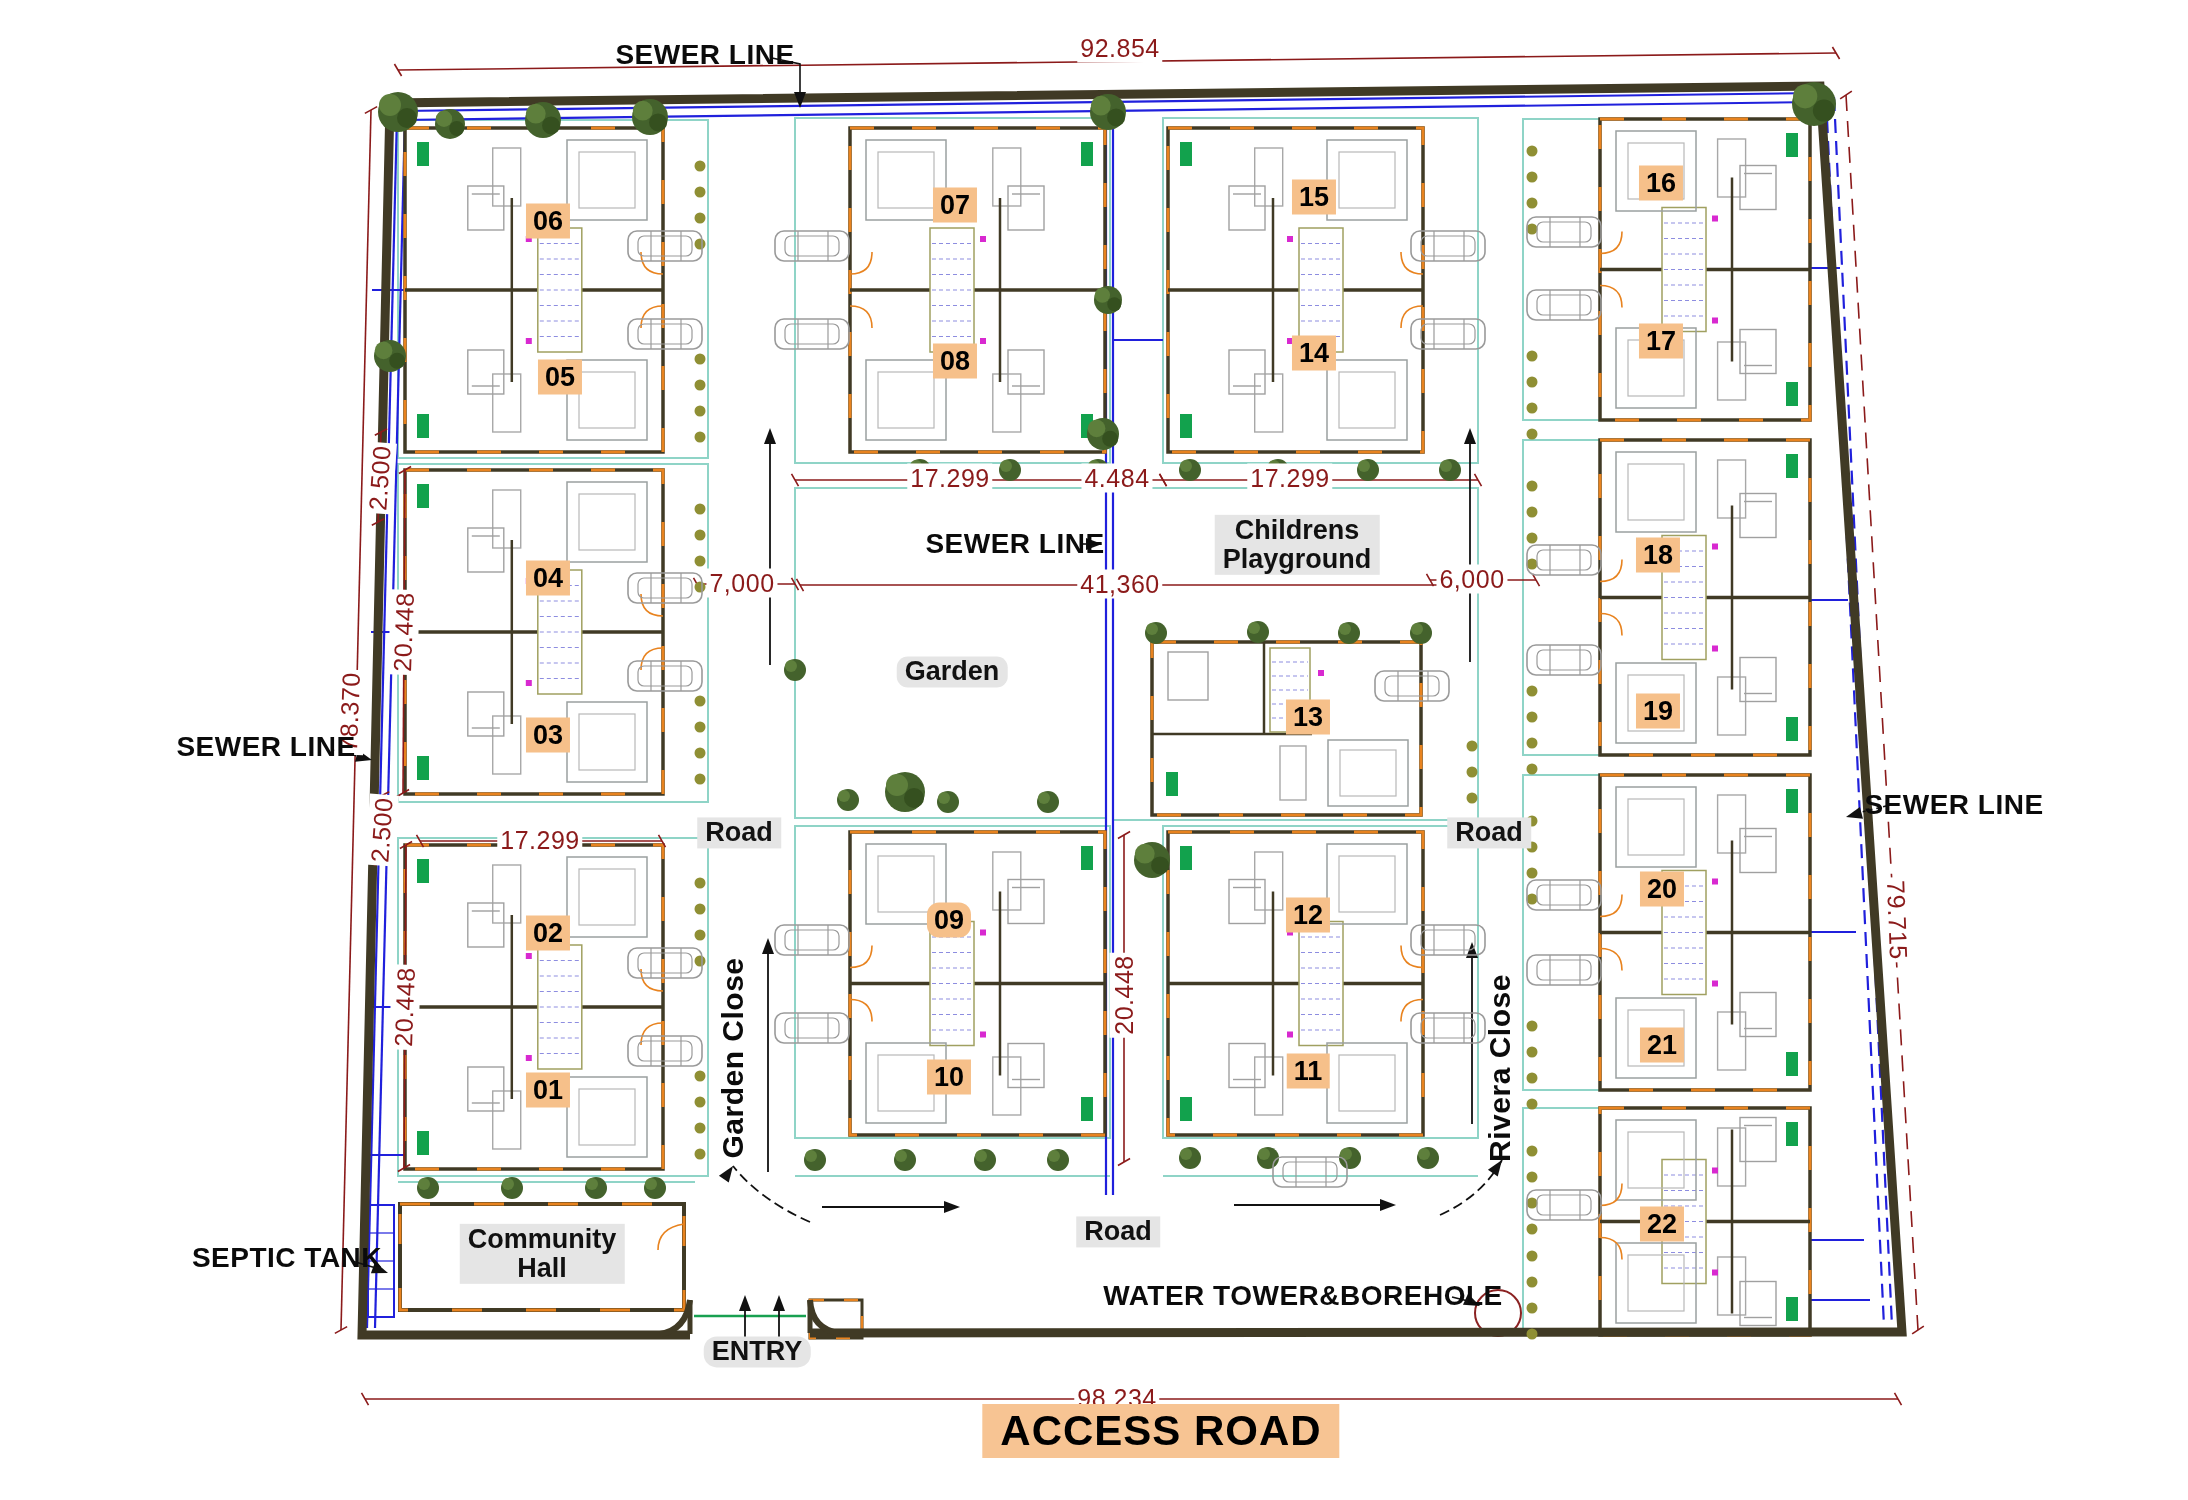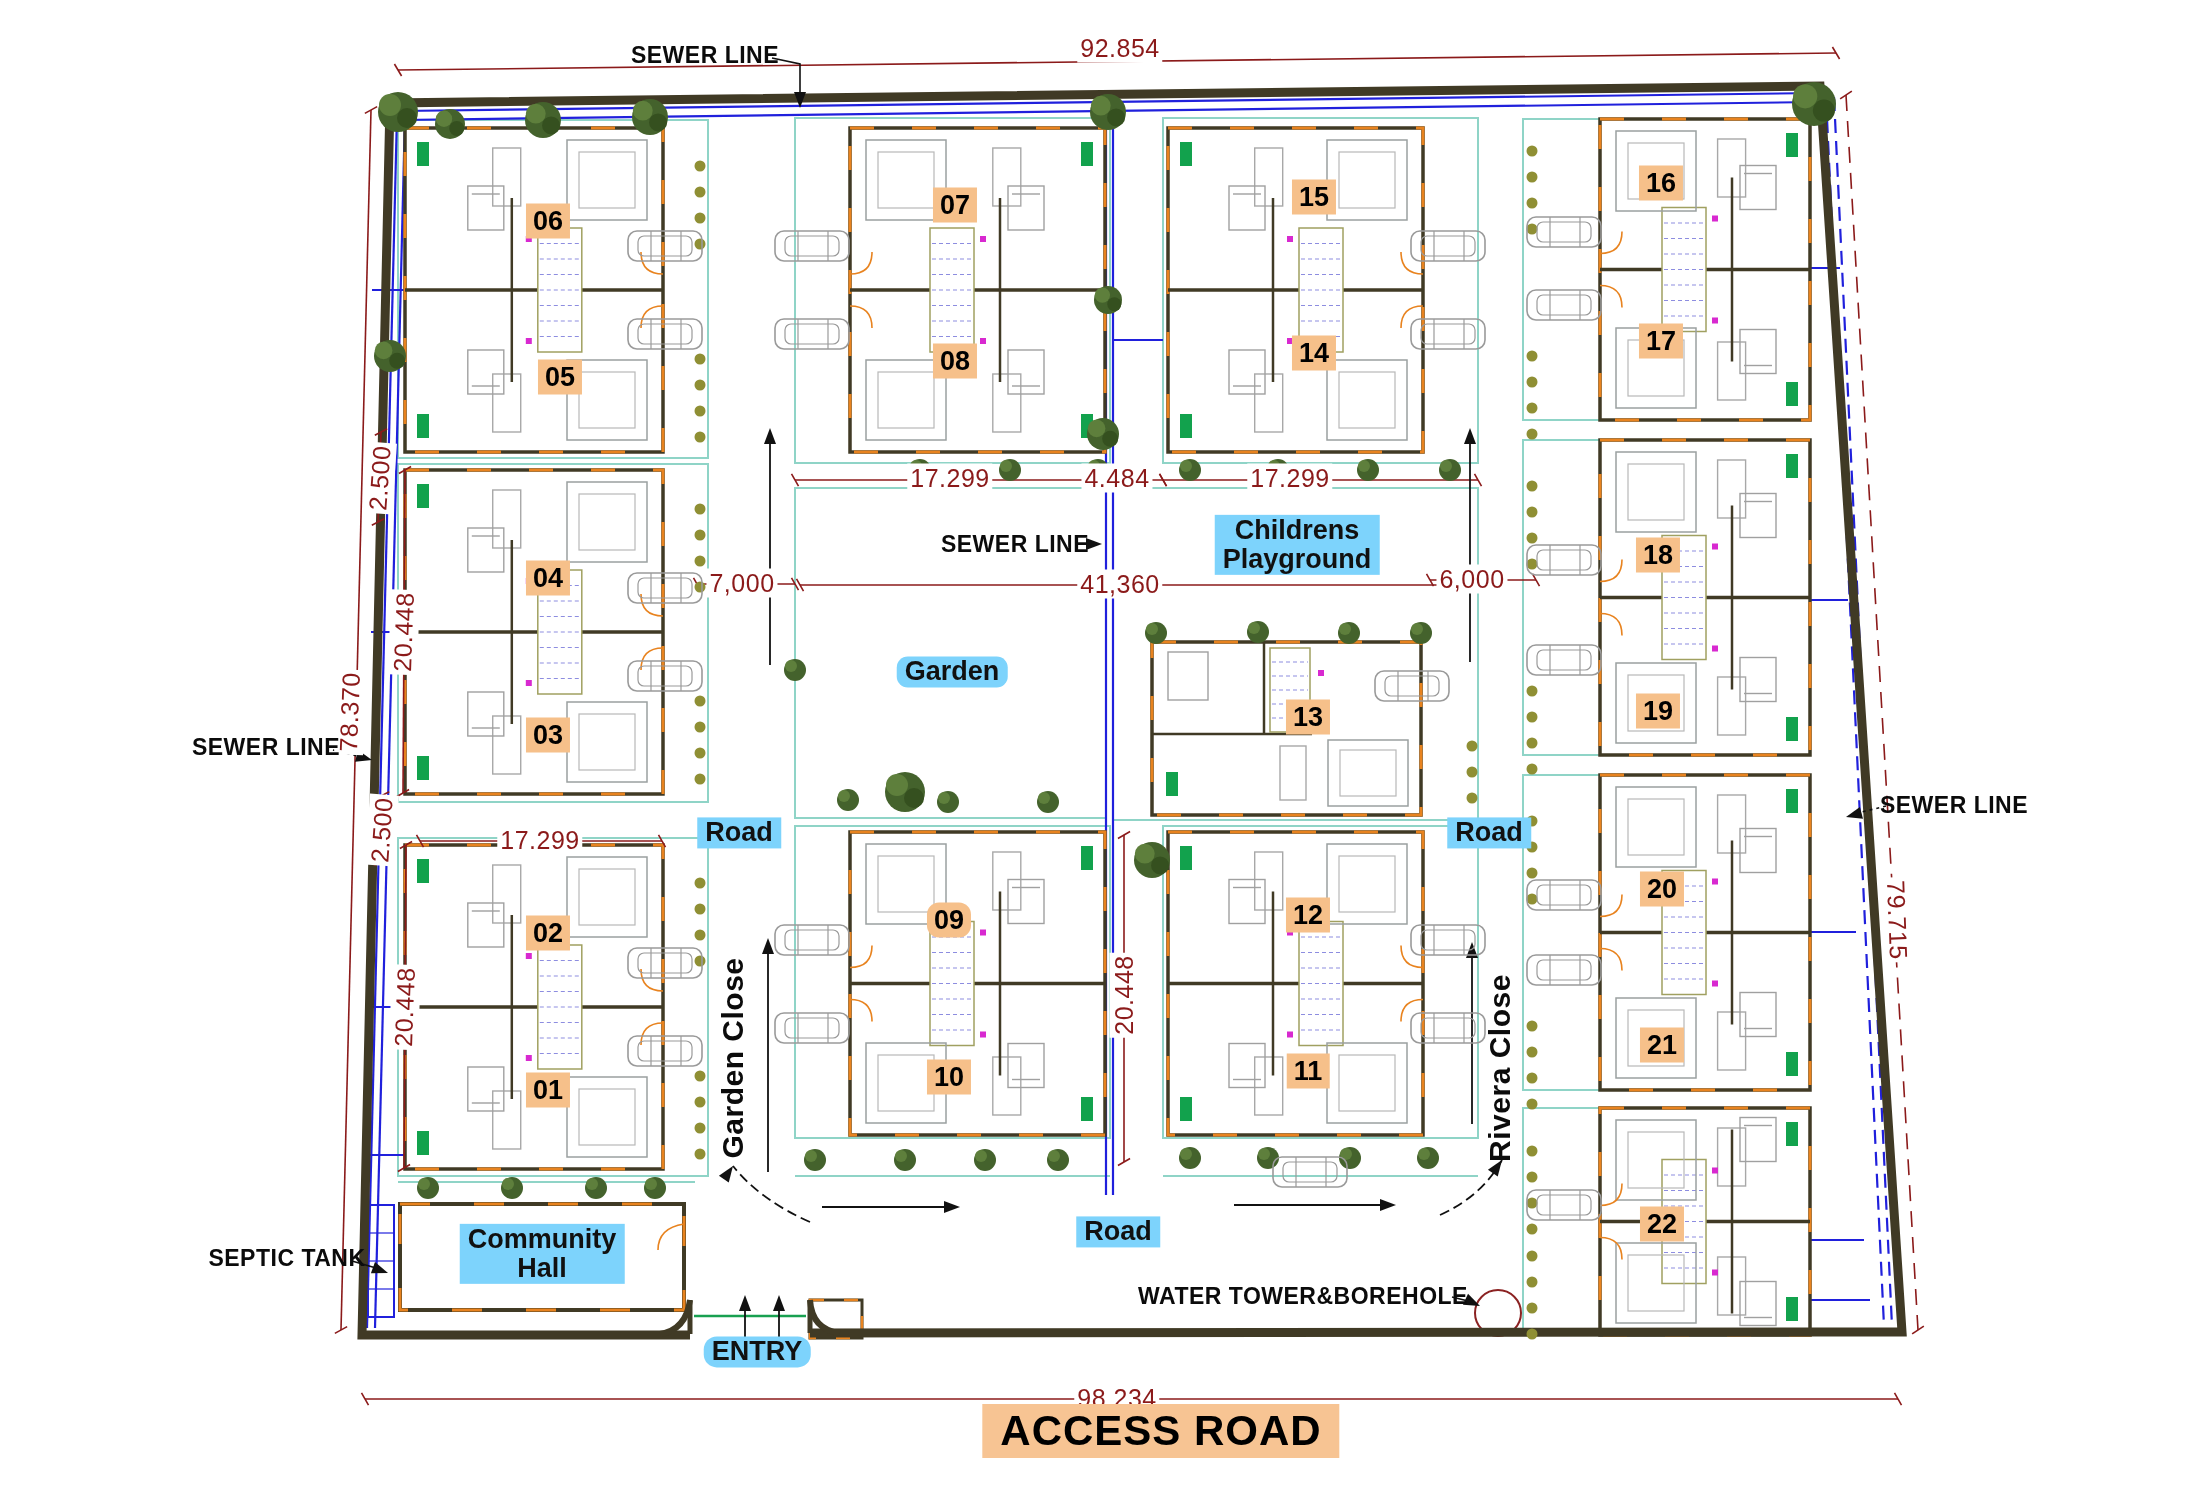--- a/index.html
+++ b/index.html
@@ -1,23 +1,23 @@
 <!DOCTYPE html>
 <html><head>
 <meta charset="utf-8">
 <style>
   html,body{margin:0;padding:0;background:#fff;}
   body{font-family:"Liberation Sans",sans-serif;}
   #stage{position:relative;width:2188px;height:1500px;background:#ffffff;overflow:hidden;}
   #draw{position:absolute;left:0;top:0;}
   #labels{position:absolute;left:0;top:0;width:100%;height:100%;pointer-events:none;}
   .lbl{position:absolute;transform:translate(-50%,-50%);white-space:nowrap;text-align:center;}
-  .black-lbl{color:#0b0b0b;font-weight:bold;font-size:23px;letter-spacing:.5px;}
+  .black-lbl{color:#0b0b0b;font-weight:bold;font-size:28px;letter-spacing:.5px;}
   .big-lbl{font-size:30px;}
-  .chip{background:#7dd3fc;color:#111;font-weight:bold;font-size:27px;padding:1px 8px;line-height:1.08;}
+  .chip{background:#e5e5e5;color:#111;font-weight:bold;font-size:27px;padding:1px 8px;line-height:1.08;}
   .chip .ln{display:block;}
   .unit-chip{background:#F6C08A;color:#000;font-weight:bold;font-size:27px;padding:2px 7px;}
   .dim{color:#8B1A1A;font-size:25px;background:#fff;padding:0 3px;letter-spacing:.5px;}
   .title-chip{background:#F7C493;color:#000;font-weight:bold;font-size:42px;padding:3px 18px;letter-spacing:1px;}
 </style>
 </head>
 <body>
 
 <div id="stage">
   <svg id="draw" width="2188" height="1500" viewBox="0 0 2188 1500">

